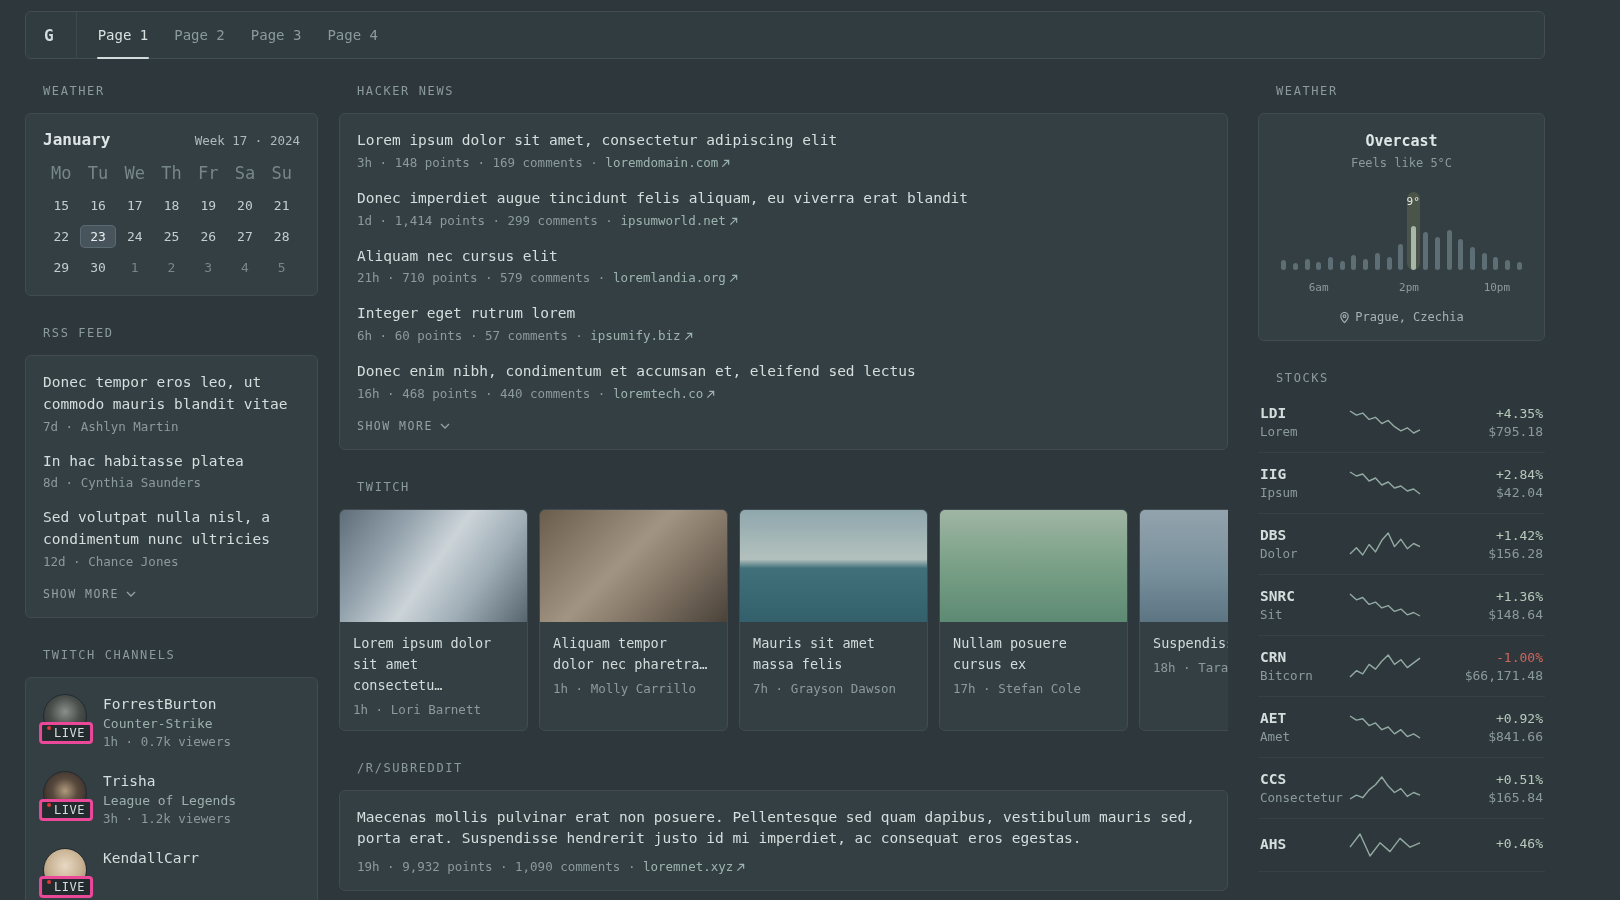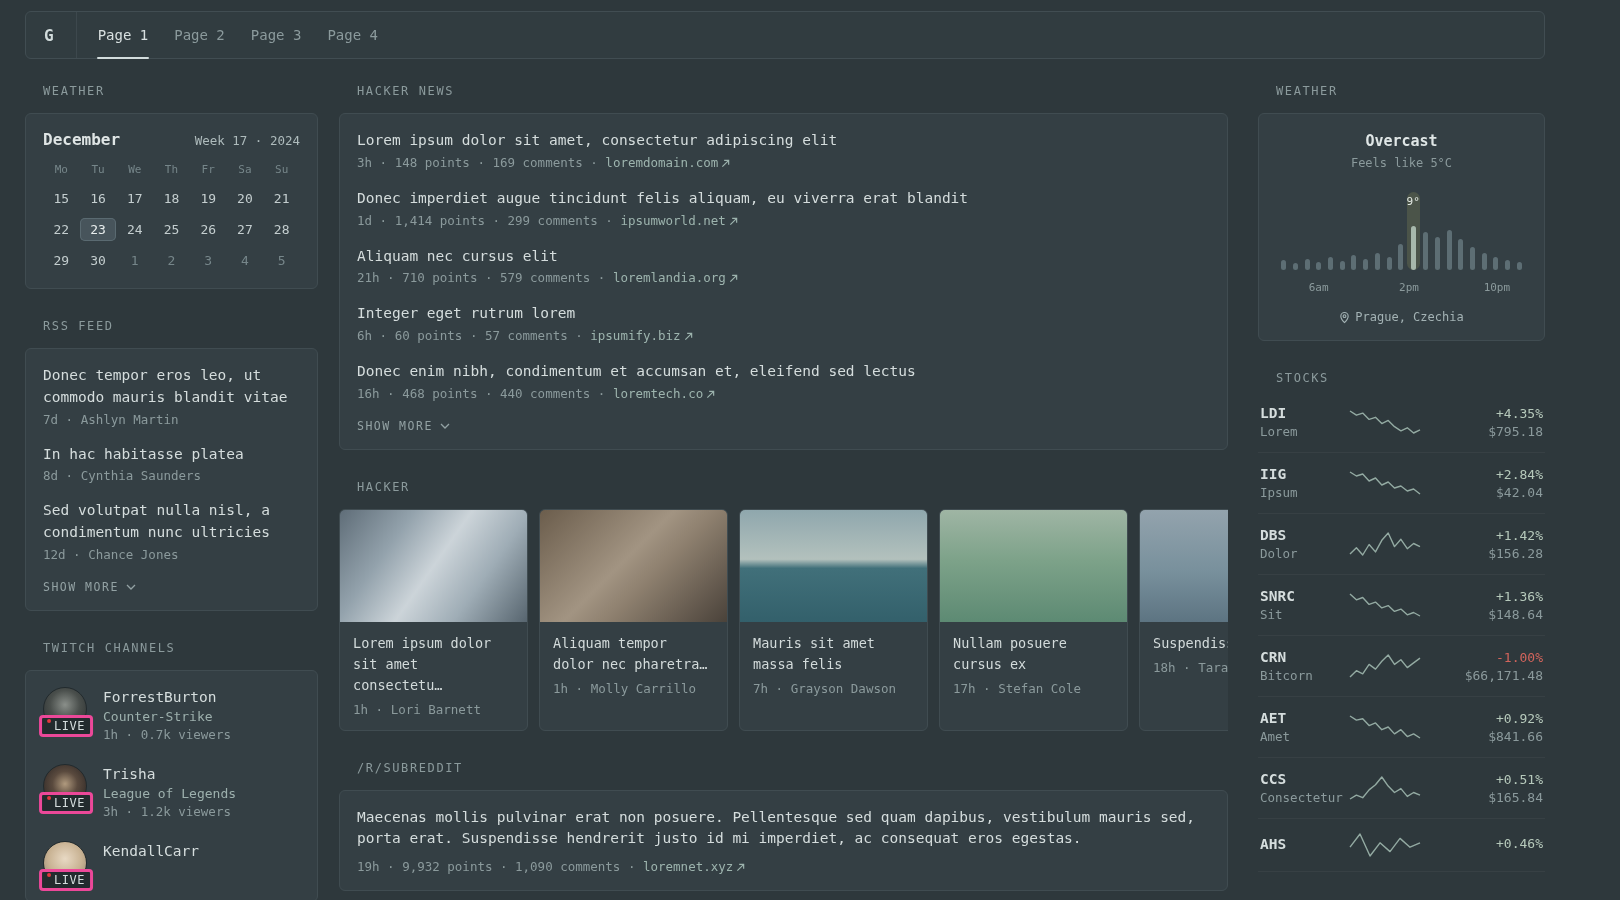--- a/index.html
+++ b/index.html
@@ -23,21 +23,21 @@
   .col-right { width:287px; flex:none; }
   .widget + .widget { margin-top:30px; }
   .widget-title { font-size:12px; font-weight:normal; letter-spacing:1.6px; color:#8b9a9c; margin:0 0 15px 18px; }
   .card { background:#343f44; border:1px solid #404c51; border-radius:6px; padding:16px 17px; }
 
   
   .cal-head { display:flex; justify-content:space-between; align-items:baseline; margin-bottom:14px; }
   .cal-month { font-size:16px; font-weight:bold; color:#dfe5e5; }
   .cal-week { font-size:12.5px; color:#aebbbc; }
   .cal-grid { display:grid; grid-template-columns:repeat(7,1fr); row-gap:8px; text-align:center; }
-  .cal-h { font-size:11px; color:#76868a; padding-bottom:3px; }
+  .cal-h { font-size:17px; color:#76868a; padding-bottom:3px; }
   .cal-d { font-size:13px; color:#c4cecf; padding:4px 0; border-radius:5px; }
   .cal-d.mut { color:#76868a; }
   .cal-d.sel { background:#47545b; color:#e8eded; box-shadow:inset 0 0 0 1px #5a6a71; }
 
   
   .feed-item + .feed-item { margin-top:17px; }
   .feed-title { display:block; font-size:14.5px; line-height:1.5; color:#d5dddd; }
   .item-meta { margin-top:3px; font-size:12.5px; color:#8b9a9c; }
   .domain { color:#9db4ae; white-space:nowrap; }
   .ext-icon { margin-left:3px; vertical-align:-1px; }
@@ -115,21 +115,21 @@
   </nav>
 
   <main class="columns">
 
     <div class="col-left">
 
       <section class="widget">
         <h2 class="widget-title">WEATHER</h2>
         <div class="card">
           <div class="cal-head">
-            <span class="cal-month">December</span>
+            <span class="cal-month">January</span>
             <span class="cal-week">Week 17 · 2024</span>
           </div>
           <div class="cal-grid">
               <span class="cal-h">Mo</span>
               <span class="cal-h">Tu</span>
               <span class="cal-h">We</span>
               <span class="cal-h">Th</span>
               <span class="cal-h">Fr</span>
               <span class="cal-h">Sa</span>
               <span class="cal-h">Su</span>
@@ -286,21 +286,21 @@
           <button class="show-more">
             <span>SHOW MORE</span>
             <svg class="chevron" width="10" height="6" viewBox="0 0 10 6">
                 <path d="M1 1 L5 5 L9 1" fill="none" stroke="currentColor" stroke-width="1.3"></path>
               </svg>
           </button>
         </div>
       </section>
 
       <section class="widget">
-        <h2 class="widget-title">HACKER</h2>
+        <h2 class="widget-title">TWITCH</h2>
         <div class="videos-row">
 
           <div class="video-card">
             <div class="video-thumb thumb-0"></div>
             <div class="video-body">
               <a class="video-title">Lorem ipsum dolor sit amet consectetu…</a>
               <div class="video-meta">1h · Lori Barnett</div>
             </div>
           </div>
 

